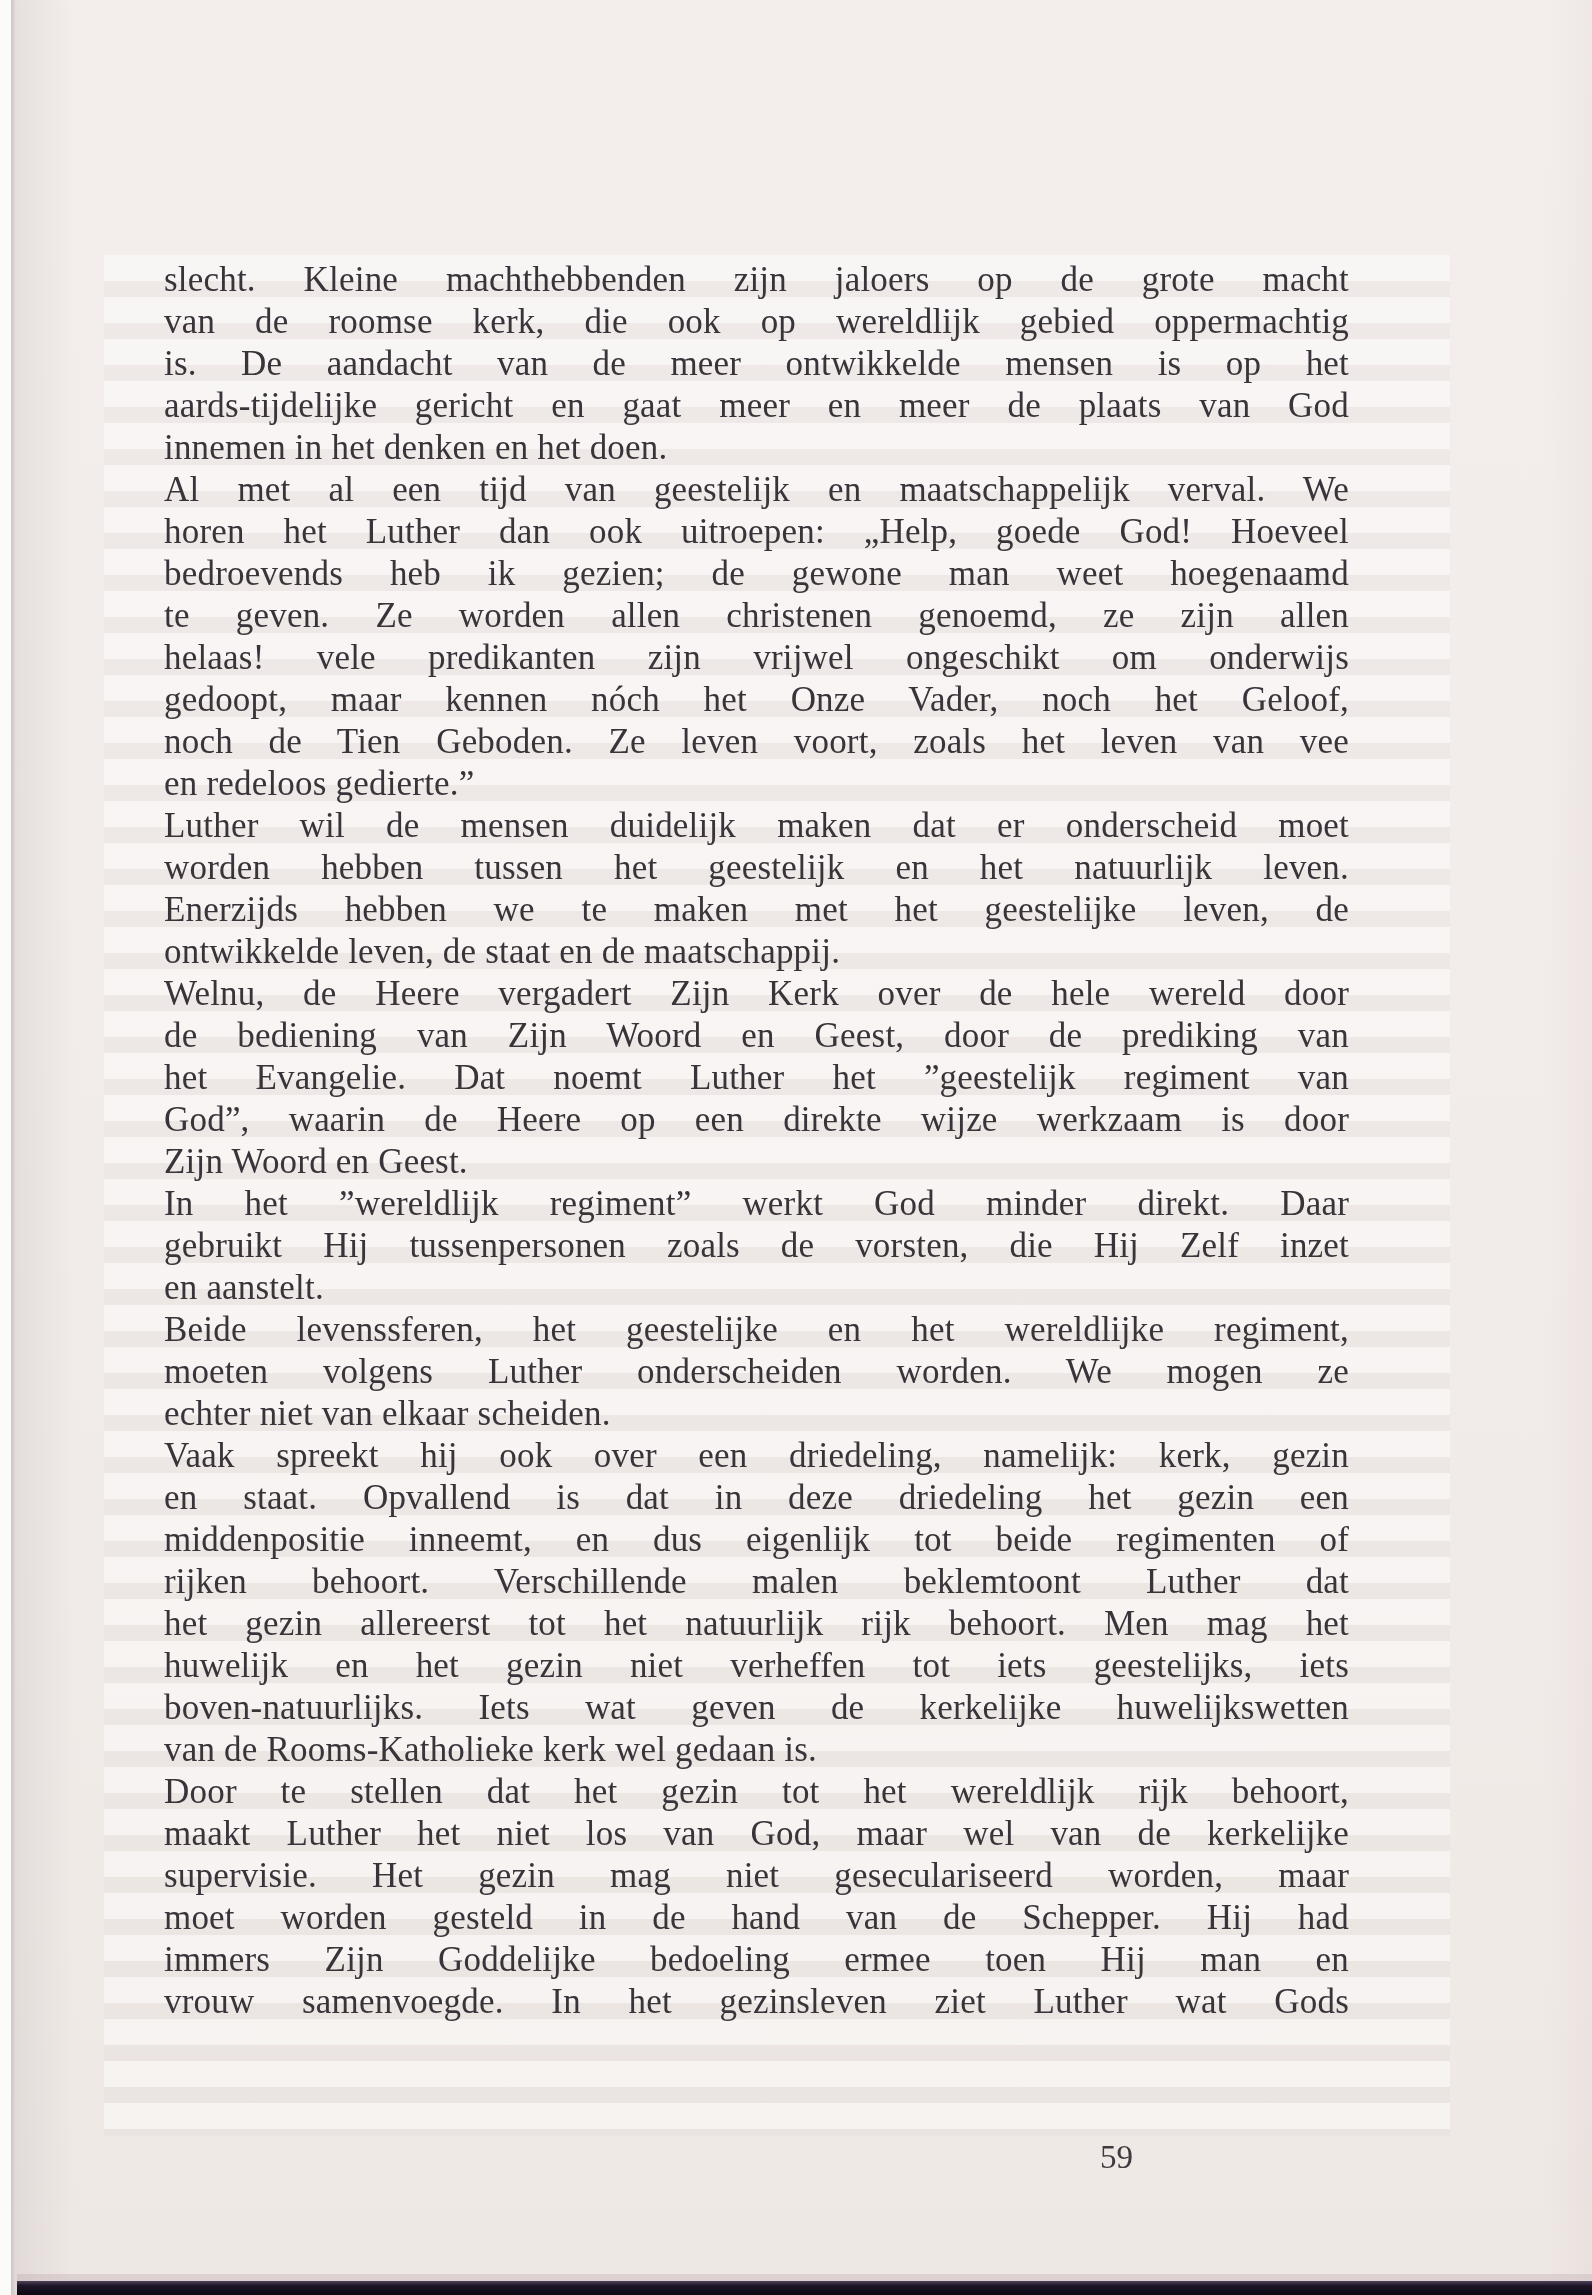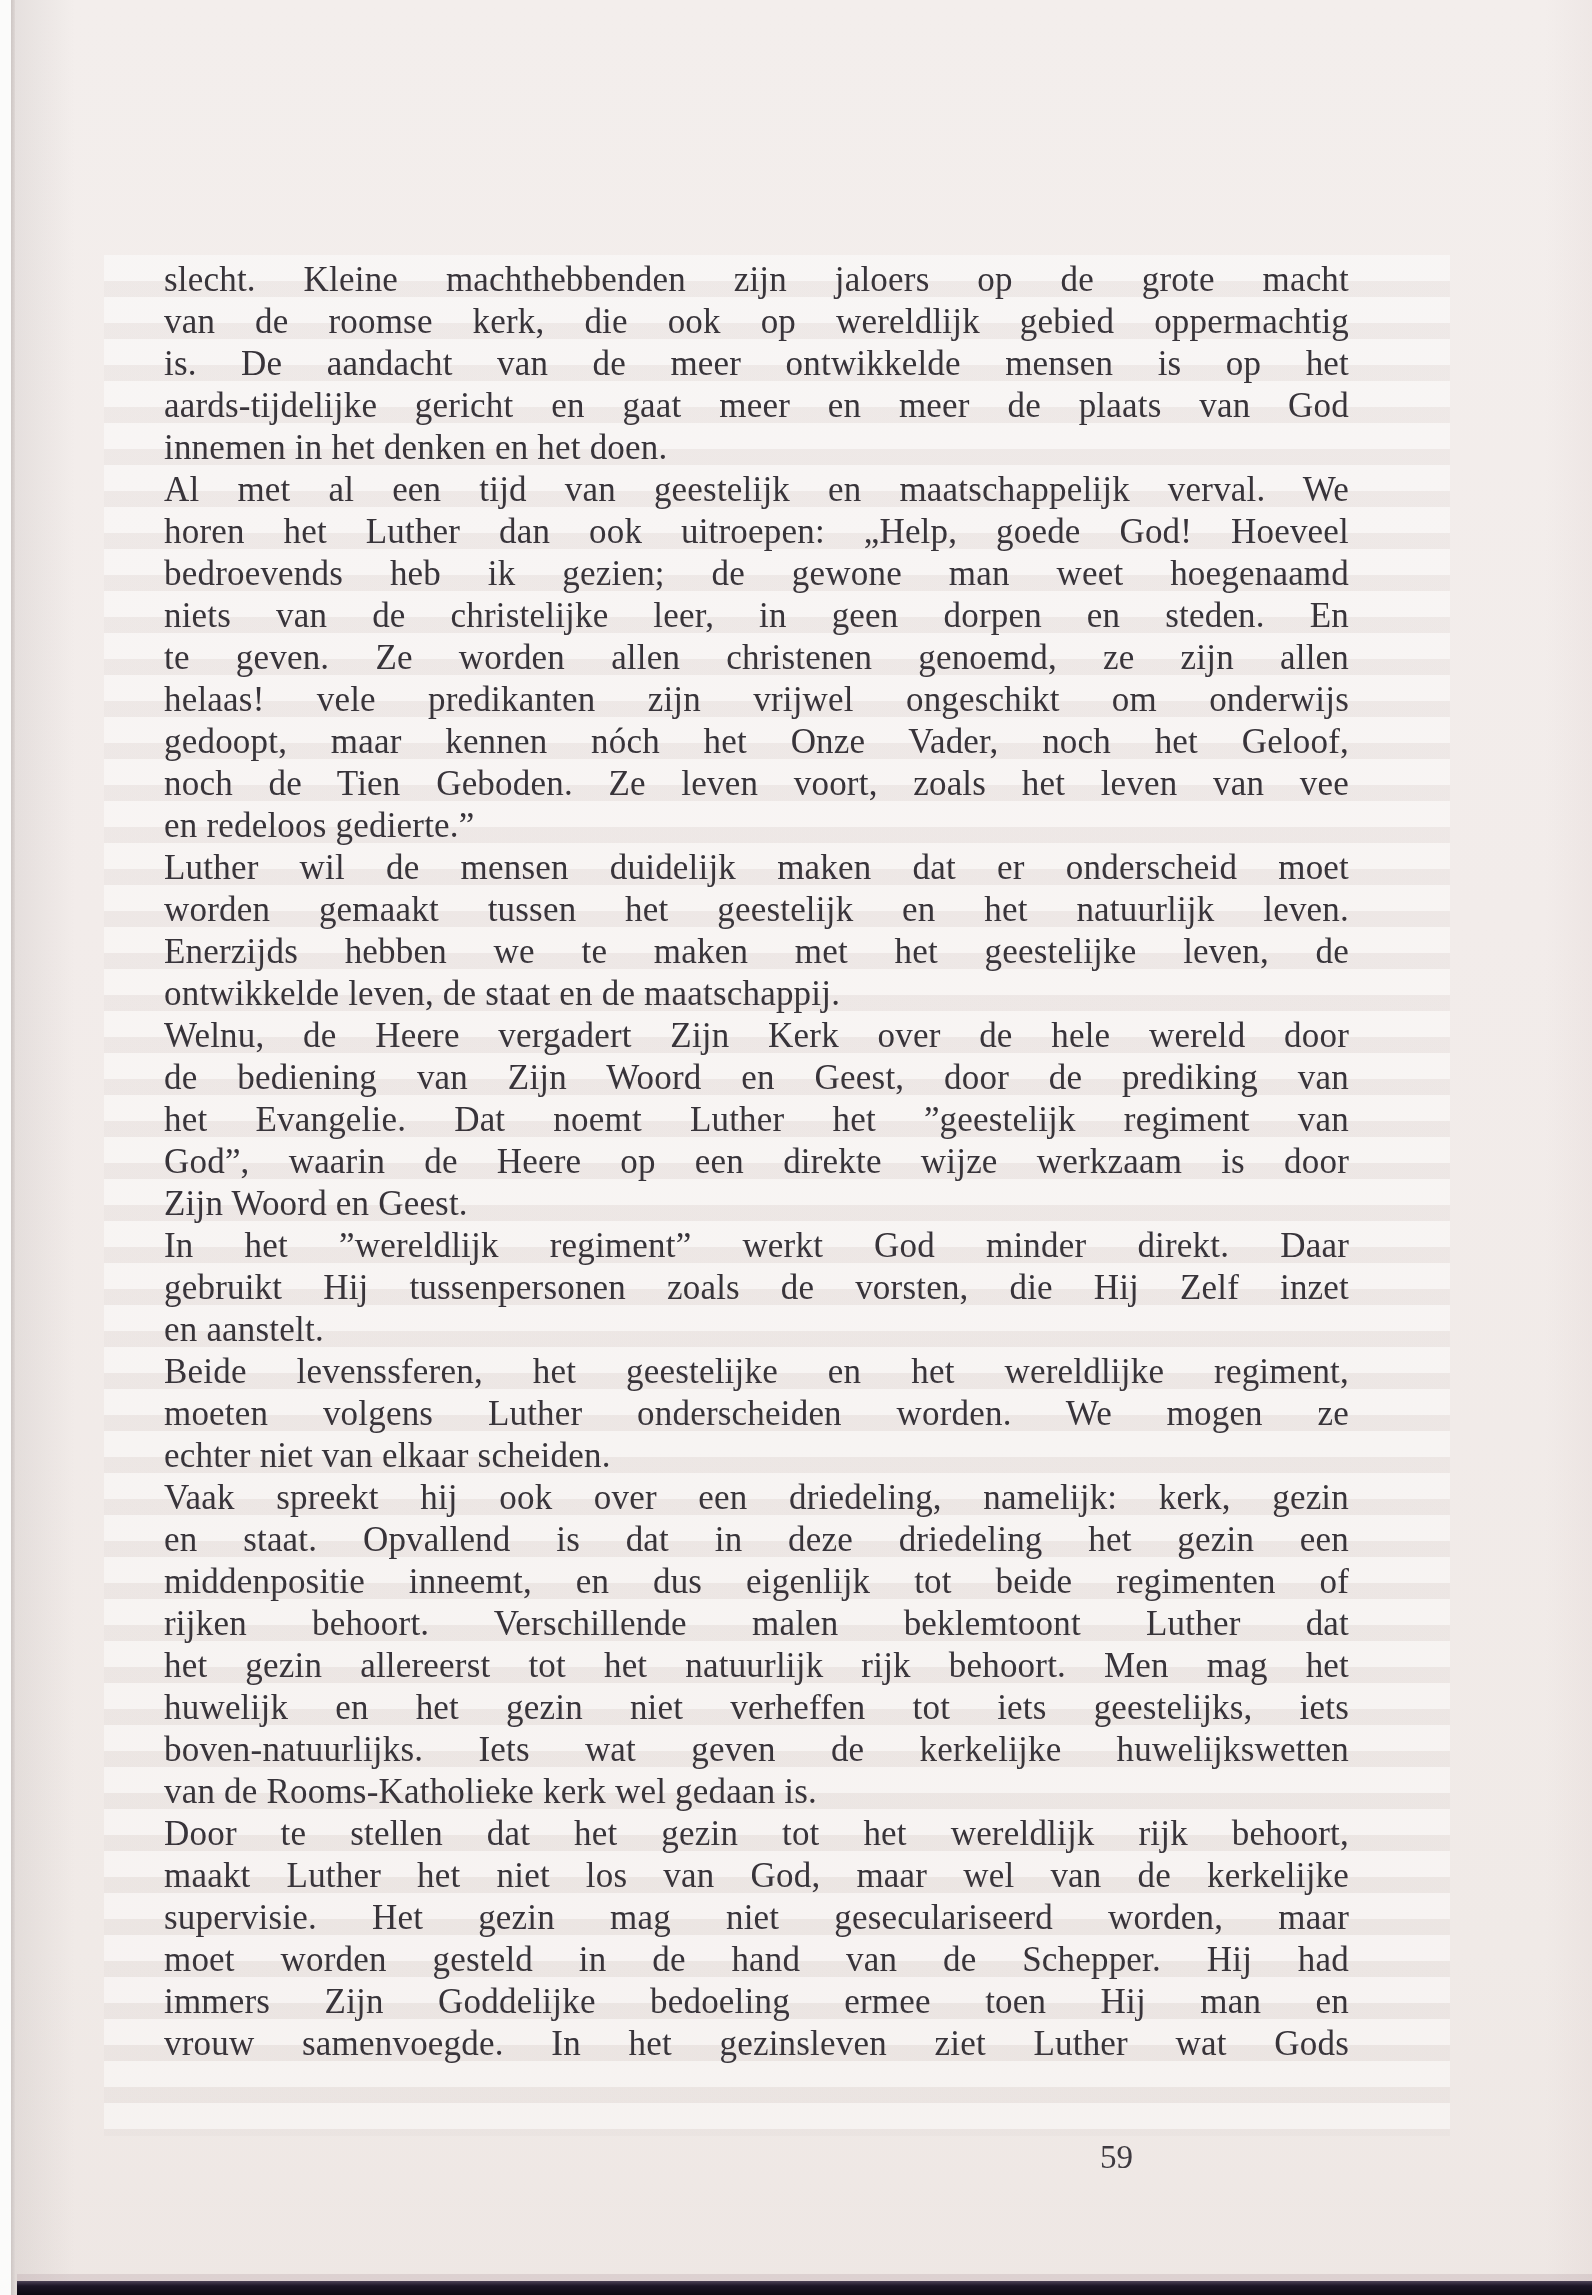--- a/index.html
+++ b/index.html
@@ -113,28 +113,27 @@
 
   <div class="textblock" id="textblock">
       <div class="line">slecht. Kleine machthebbenden zijn jaloers op de grote macht</div>
       <div class="line">van de roomse kerk, die ook op wereldlijk gebied oppermachtig</div>
       <div class="line">is. De aandacht van de meer ontwikkelde mensen is op het</div>
       <div class="line">aards-tijdelijke gericht en gaat meer en meer de plaats van God</div>
       <div class="line end">innemen in het denken en het doen.</div>
       <div class="line">Al met al een tijd van geestelijk en maatschappelijk verval. We</div>
       <div class="line">horen het Luther dan ook uitroepen: „Help, goede God! Hoeveel</div>
       <div class="line">bedroevends heb ik gezien; de gewone man weet hoegenaamd</div>
-      <div class="line">niets van de christelijke leer, in geen dorpen en steden. En</div>
       <div class="line">te geven. Ze worden allen christenen genoemd, ze zijn allen</div>
       <div class="line">helaas! vele predikanten zijn vrijwel ongeschikt om onderwijs</div>
       <div class="line">gedoopt, maar kennen nóch het Onze Vader, noch het Geloof,</div>
       <div class="line">noch de Tien Geboden. Ze leven voort, zoals het leven van vee</div>
       <div class="line end">en redeloos gedierte.”</div>
       <div class="line">Luther wil de mensen duidelijk maken dat er onderscheid moet</div>
-      <div class="line">worden gemaakt tussen het geestelijk en het natuurlijk leven.</div>
+      <div class="line">worden hebben tussen het geestelijk en het natuurlijk leven.</div>
       <div class="line">Enerzijds hebben we te maken met het geestelijke leven, de</div>
       <div class="line end">ontwikkelde leven, de staat en de maatschappij.</div>
       <div class="line">Welnu, de Heere vergadert Zijn Kerk over de hele wereld door</div>
       <div class="line">de bediening van Zijn Woord en Geest, door de prediking van</div>
       <div class="line">het Evangelie. Dat noemt Luther het ”geestelijk regiment van</div>
       <div class="line">God”, waarin de Heere op een direkte wijze werkzaam is door</div>
       <div class="line end">Zijn Woord en Geest.</div>
       <div class="line">In het ”wereldlijk regiment” werkt God minder direkt. Daar</div>
       <div class="line">gebruikt Hij tussenpersonen zoals de vorsten, die Hij Zelf inzet</div>
       <div class="line end">en aanstelt.</div>

